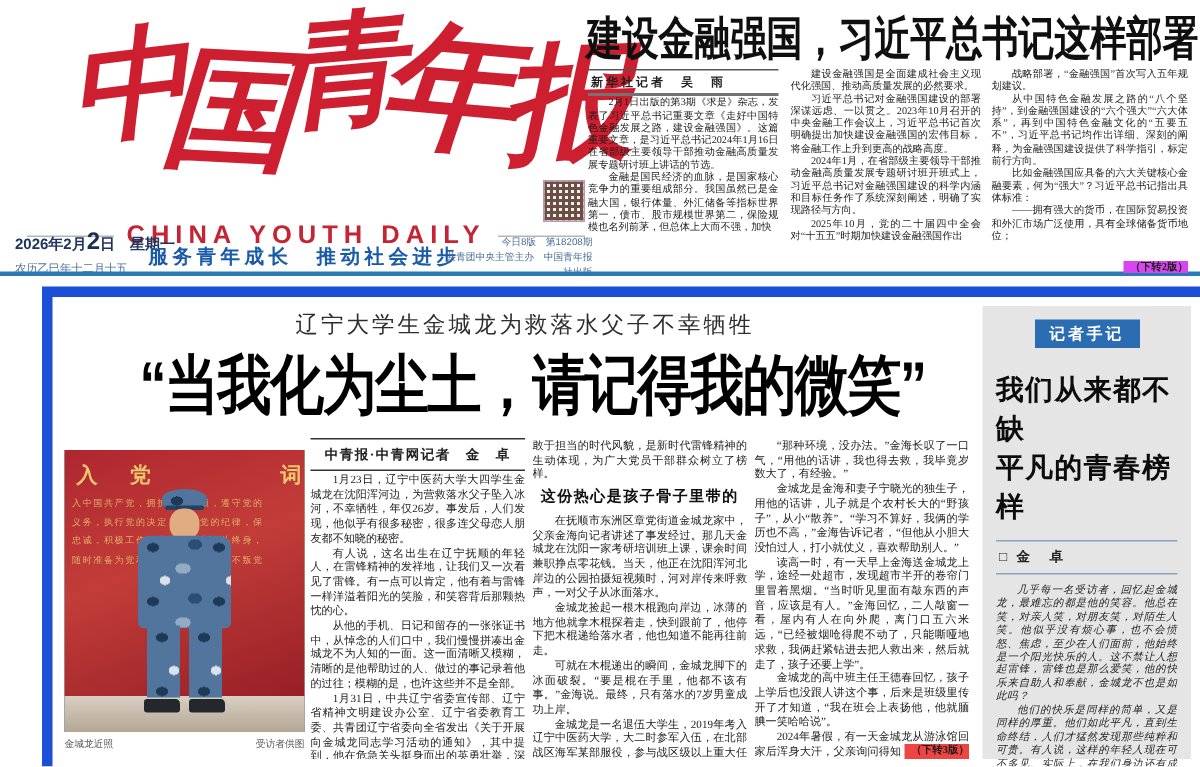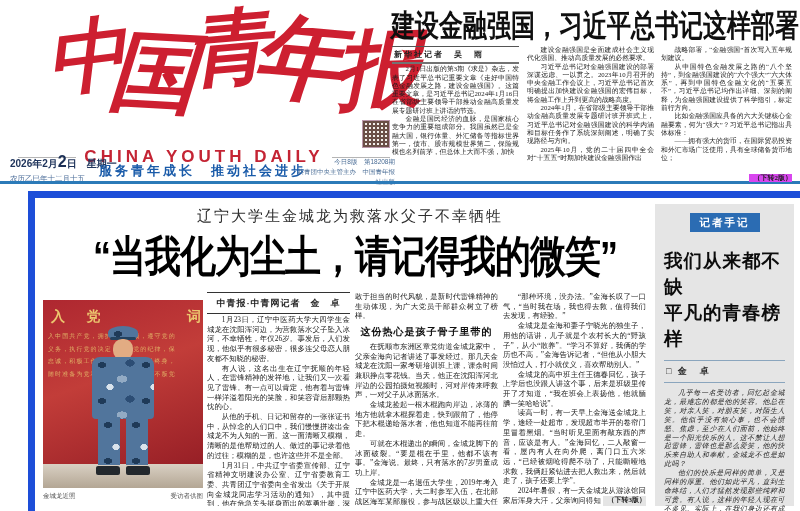--- a/index.html
+++ b/index.html
@@ -104,21 +104,21 @@
       border-bottom:1px solid #333;padding:3.5px 0;text-align:center;font-size:9px;
       font-weight:bold;letter-spacing:1px;color:#222;}
   .m-col{position:absolute;width:143px;font-size:7.4px;line-height:9.7px;text-align:justify;color:#1b1b1b;}
   .m-col p{margin:0;text-indent:2em;}
   #m-col1{left:172px;top:117px;height:191px;overflow:hidden;}
   #m-col2{left:320px;top:94px;height:214px;overflow:hidden;}
   #m-col3{left:468px;top:94px;height:214px;overflow:hidden;}
   #m-col2 .lead{text-indent:0;}
   #m-subhead{font-family:"Liberation Sans",sans-serif;font-weight:bold;font-size:10px;
       text-align:center;text-indent:0;margin:6px 0 5px;color:#101010;letter-spacing:1px;}
-  #m-jump{position:absolute;right:0;bottom:0;background:#e5e5e5;padding-left:5px;
+  #m-jump{position:absolute;right:0;bottom:0;background:#ef4444;padding-left:5px;
       font-weight:bold;font-size:7px;}
 
   
   #sidebar{position:absolute;left:620px;top:6px;width:139px;height:302px;background:#e5e5e5;
       box-sizing:border-box;padding:9px 9px 6px;}
   #sidebar-badge{width:70px;margin:0 auto;background:#2b6cb3;color:#fff;text-align:center;
       font-family:"Liberation Sans",sans-serif;font-weight:bold;font-size:10.5px;
       letter-spacing:2px;padding:2.5px 0;}
   #sidebar-title{margin-top:16px;font-weight:900;font-size:18.5px;
       line-height:26px;color:#0c0c0c;font-family:"Liberation Serif",serif;letter-spacing:1px;}
@@ -240,24 +240,24 @@
       <div>
           <p>在抚顺市东洲区章党街道金城龙家中，父亲金海向记者讲述了事发经过。那几天金城龙在沈阳一家考研培训班上课，课余时间兼职挣点零花钱。当天，他正在沈阳浑河北岸边的公园拍摄短视频时，河对岸传来呼救声，一对父子从冰面落水。</p>
           <p>金城龙捡起一根木棍跑向岸边，冰薄的地方他就拿木棍探着走，快到跟前了，他停下把木棍递给落水者，他也知道不能再往前走。</p>
           <p>可就在木棍递出的瞬间，金城龙脚下的冰面破裂。“要是棍在手里，他都不该有事。”金海说。最终，只有落水的7岁男童成功上岸。</p>
           <p>金城龙是一名退伍大学生，2019年考入辽宁中医药大学，大二时参军入伍，在北部战区海军某部服役，参与战区级以上重大任务8次，出海执勤时长达8400小时。复学后，他先后加入辽宁省红十字救援队、沈阳市闪电应急救援队、沈阳市“平安志愿者”应急救援队。</p>
         </div>
     </div>
 
     <div class="m-col" id="m-col3">
       <div>
-          <p>“那种环境，没办法。”金海长叹了一口气，“当时我在场，我也得去救，值得我们去发现，有经验。”</p>
+          <p>“那种环境，没办法。”金海长叹了一口气，“用他的话讲，我也得去救，我毕竟岁数大了，有经验。”</p>
           <p>金城龙是金海和妻子宁晓光的独生子，用他的话讲，儿子就是个农村长大的“野孩子”，从小“散养”。“学习不算好，我俩的学历也不高，”金海告诉记者，“但他从小胆大没怕过人，打小就仗义，喜欢帮助别人。”</p>
+          <p>读高一时，有一天早上金海送金城龙上学，途经一处超市，发现超市半开的卷帘门里冒着黑烟。“当时听见里面有敲东西的声音，应该是有人。”金海回忆，二人敲窗一看，屋内有人在向外爬，离门口五六米远，“已经被烟呛得爬不动了，只能嘶哑地求救，我俩赶紧钻进去把人救出来，然后就走了，孩子还要上学”。</p>
           <p>金城龙的高中班主任王德春回忆，孩子上学后也没跟人讲这个事，后来是班级里传开了才知道，“我在班会上表扬他，他就腼腆一笑哈哈说”。</p>
-          <p>读高一时，有一天早上金海送金城龙上学，途经一处超市，发现超市半开的卷帘门里冒着黑烟。“当时听见里面有敲东西的声音，应该是有人。”金海回忆，二人敲窗一看，屋内有人在向外爬，离门口五六米远，“已经被烟呛得爬不动了，只能嘶哑地求救，我俩赶紧钻进去把人救出来，然后就走了，孩子还要上学”。</p>
           <p>2024年暑假，有一天金城龙从游泳馆回家后浑身大汗，父亲询问得知，当天有一位老人游泳时突发心脏病，金城龙上前救助却没有成功</p>
         </div>
       <span id="m-jump">（下转3版）</span>
     </div>
 
     <div id="sidebar">
       <div id="sidebar-badge">记者手记</div>
       <div id="sidebar-title">
         <div>我们从来都不缺</div>
         <div>平凡的青春榜样</div>

